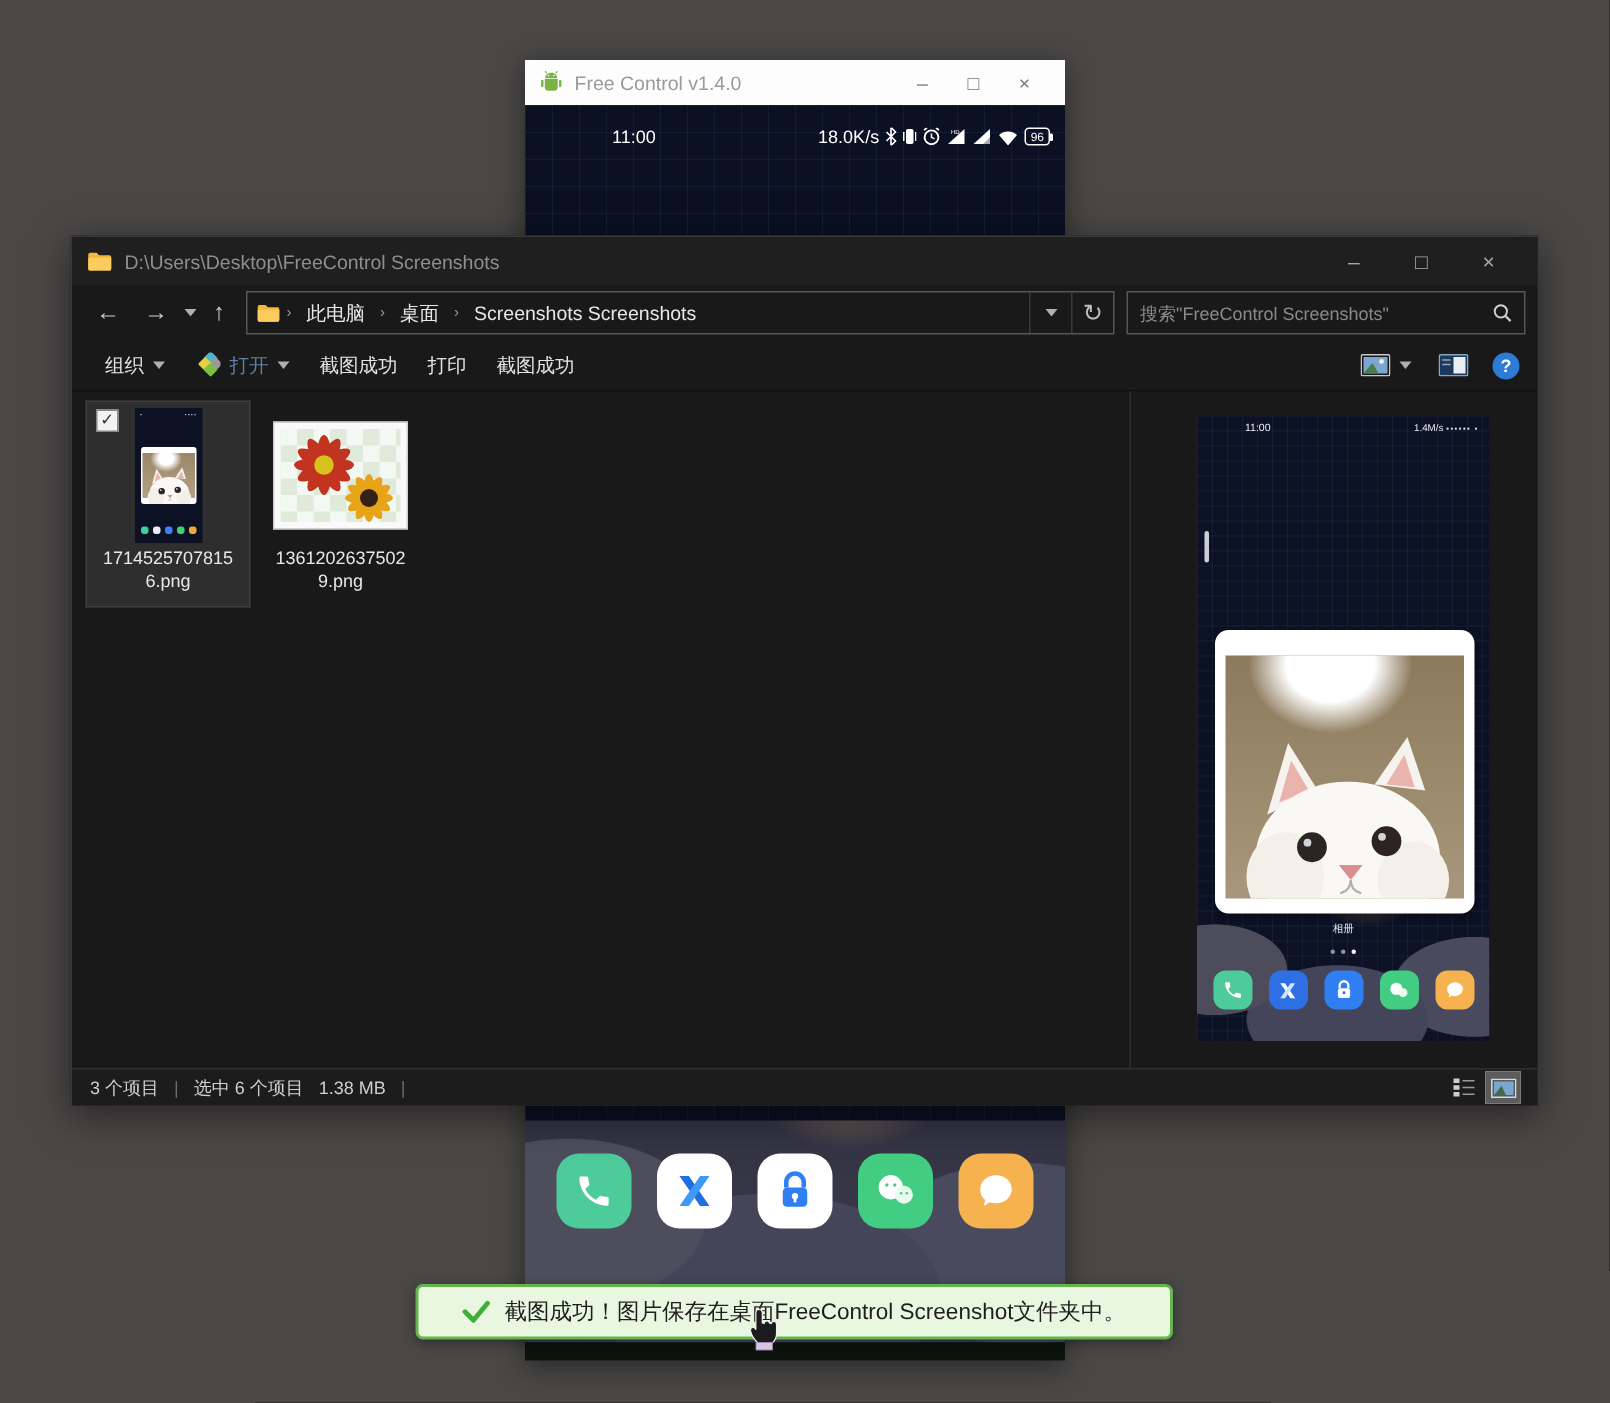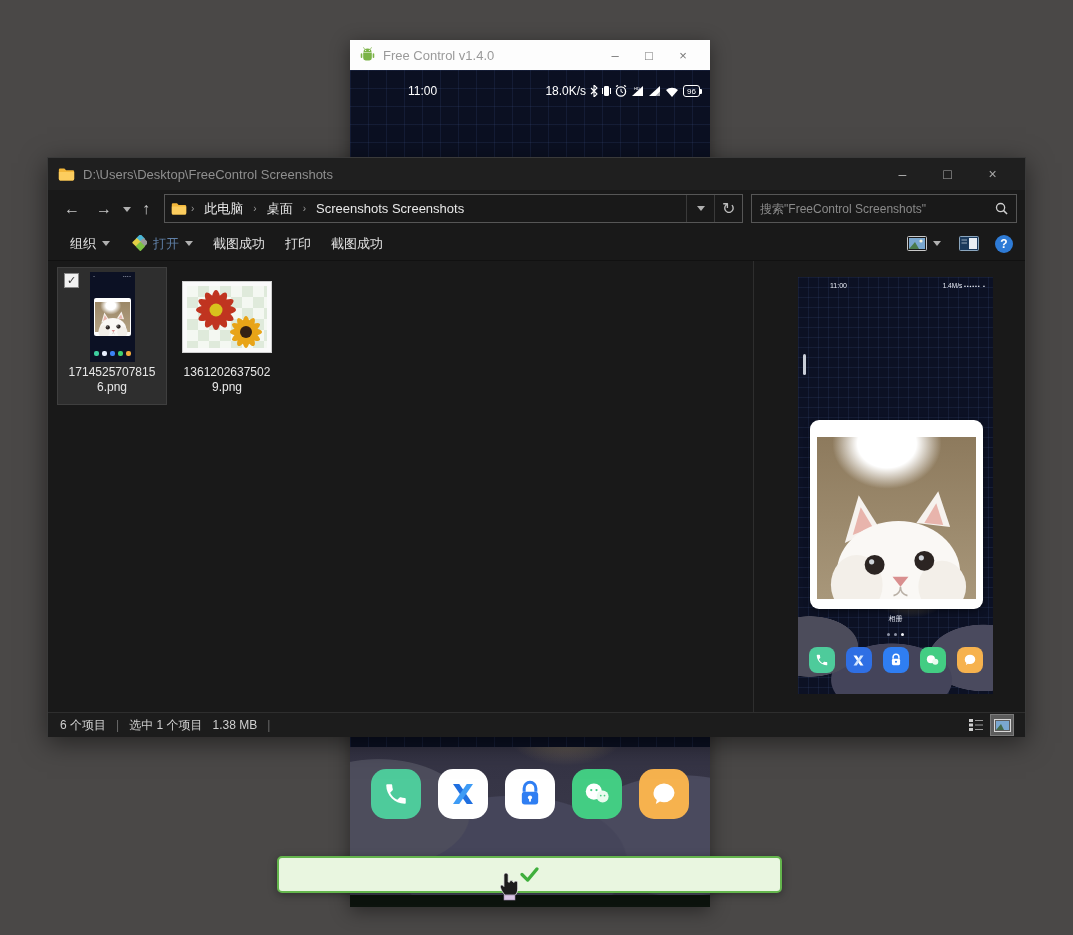--- a/index.html
+++ b/index.html
@@ -449,23 +449,23 @@
         <div class="pvd" style="background:#f6b24e">
             <svg width="14" height="14" viewBox="0 0 24 24">
               <path d="M12 3 a9 8 0 0 1 9 8 a9 8 0 0 1 -9 8 a10 10 0 0 1 -3.5 -.6 L5 20.5 L5.8 17.2 A9 8 0 0 1 3 11 a9 8 0 0 1 9 -8z" fill="#fff"></path>
             </svg>
           </div>
       </div>
     </div>
   </div>
 
   <div id="e-status">
-    <span>6 个项目</span>
+    <span>3 个项目</span>
     <span class="st-sep">|</span>
-    <span>选中 1 个项目</span>
+    <span>选中 6 个项目</span>
     <span>1.38 MB</span>
     <span class="st-sep">|</span>
     <div id="st-right">
       <div class="view-ic">
         <svg width="16" height="14" viewBox="0 0 16 14">
             <rect x="1" y="1" width="4" height="3" fill="#cfcfcf"></rect>
             <line x1="7" y1="2.5" x2="15" y2="2.5" stroke="#9a9a9a"></line>
             <rect x="1" y="5.5" width="4" height="3" fill="#cfcfcf"></rect>
             <line x1="7" y1="7" x2="15" y2="7" stroke="#9a9a9a"></line>
             <rect x="1" y="10" width="4" height="3" fill="#cfcfcf"></rect>
@@ -480,18 +480,19 @@
           </svg>
       </div>
     </div>
   </div>
 </div>
 
 <div id="toast" class="abs">
   <svg width="19" height="15" viewBox="0 0 20 16">
       <polyline points="2,8 8,14 18,2" fill="none" stroke="#3faf3c" stroke-width="3.4" stroke-linecap="round" stroke-linejoin="round"></polyline>
     </svg>
+  <span>截图成功！图片保存在桌面FreeControl Screenshot文件夹中。</span>
 </div>
 
 <svg id="cursor" class="abs" width="22" height="30" viewBox="0 0 22 30">
   <path d="M8 2 c1.4 0 2.2 1 2.2 2.4 V11 l1.3 .2 c0-1 .8-1.6 1.8-1.6 .9 0 1.5 .5 1.7 1.4 l1.2 .3 c.2-.8 .9-1.3 1.7-1.3 1.1 0 1.8 .8 1.8 2 v6 c0 3-1.4 5-2.6 6.2 H7.2 C5.4 22.6 3 19 2.4 16.4 2 14.8 3 13.8 4.2 14 c.8 .1 1.4 .7 1.7 1.5 V4.4 C5.9 3 6.6 2 8 2 z" fill="#1c1c1c" stroke="#f2f2f2" stroke-width="0.8"></path>
   <rect x="6" y="24" width="11" height="5" fill="#d9c4e4" stroke="#9a86a8" stroke-width="0.6"></rect>
 </svg>
 
 </body></html>

